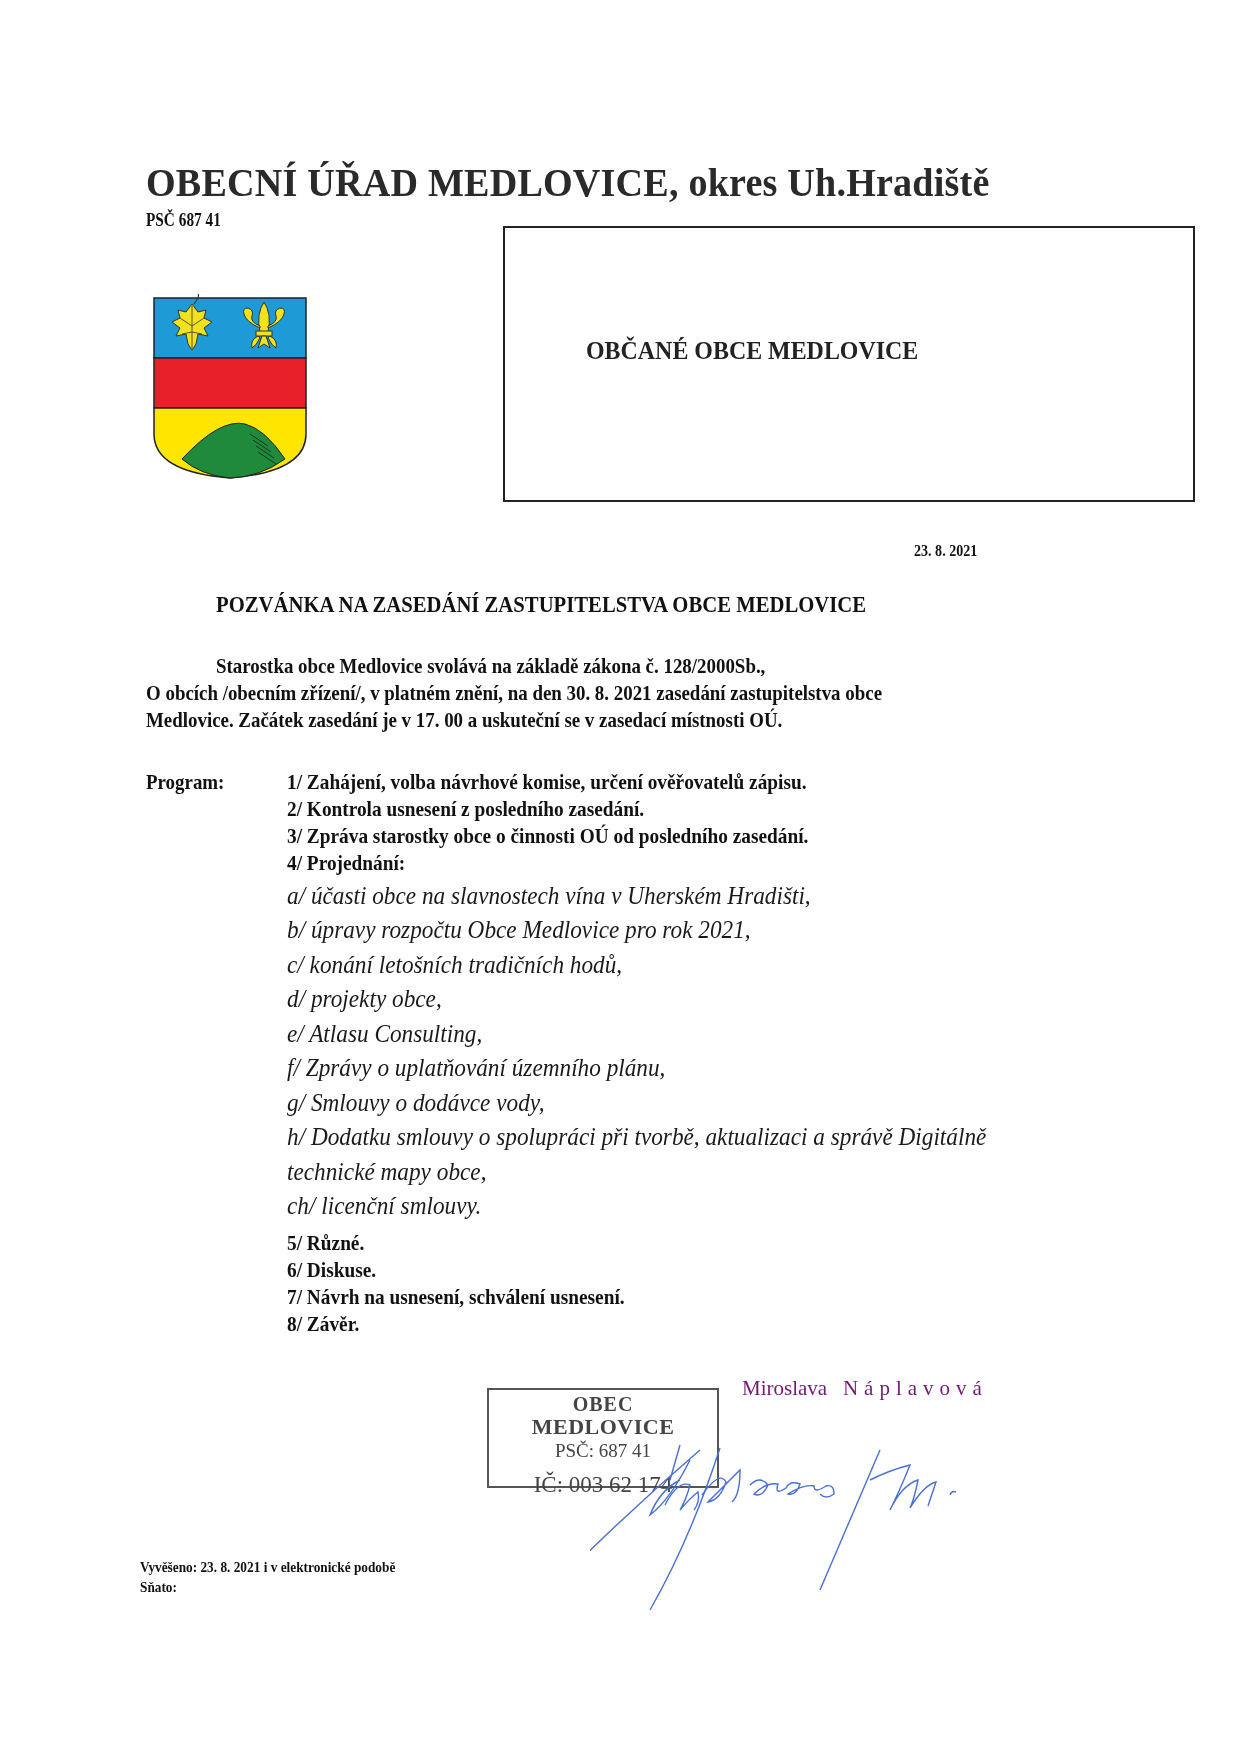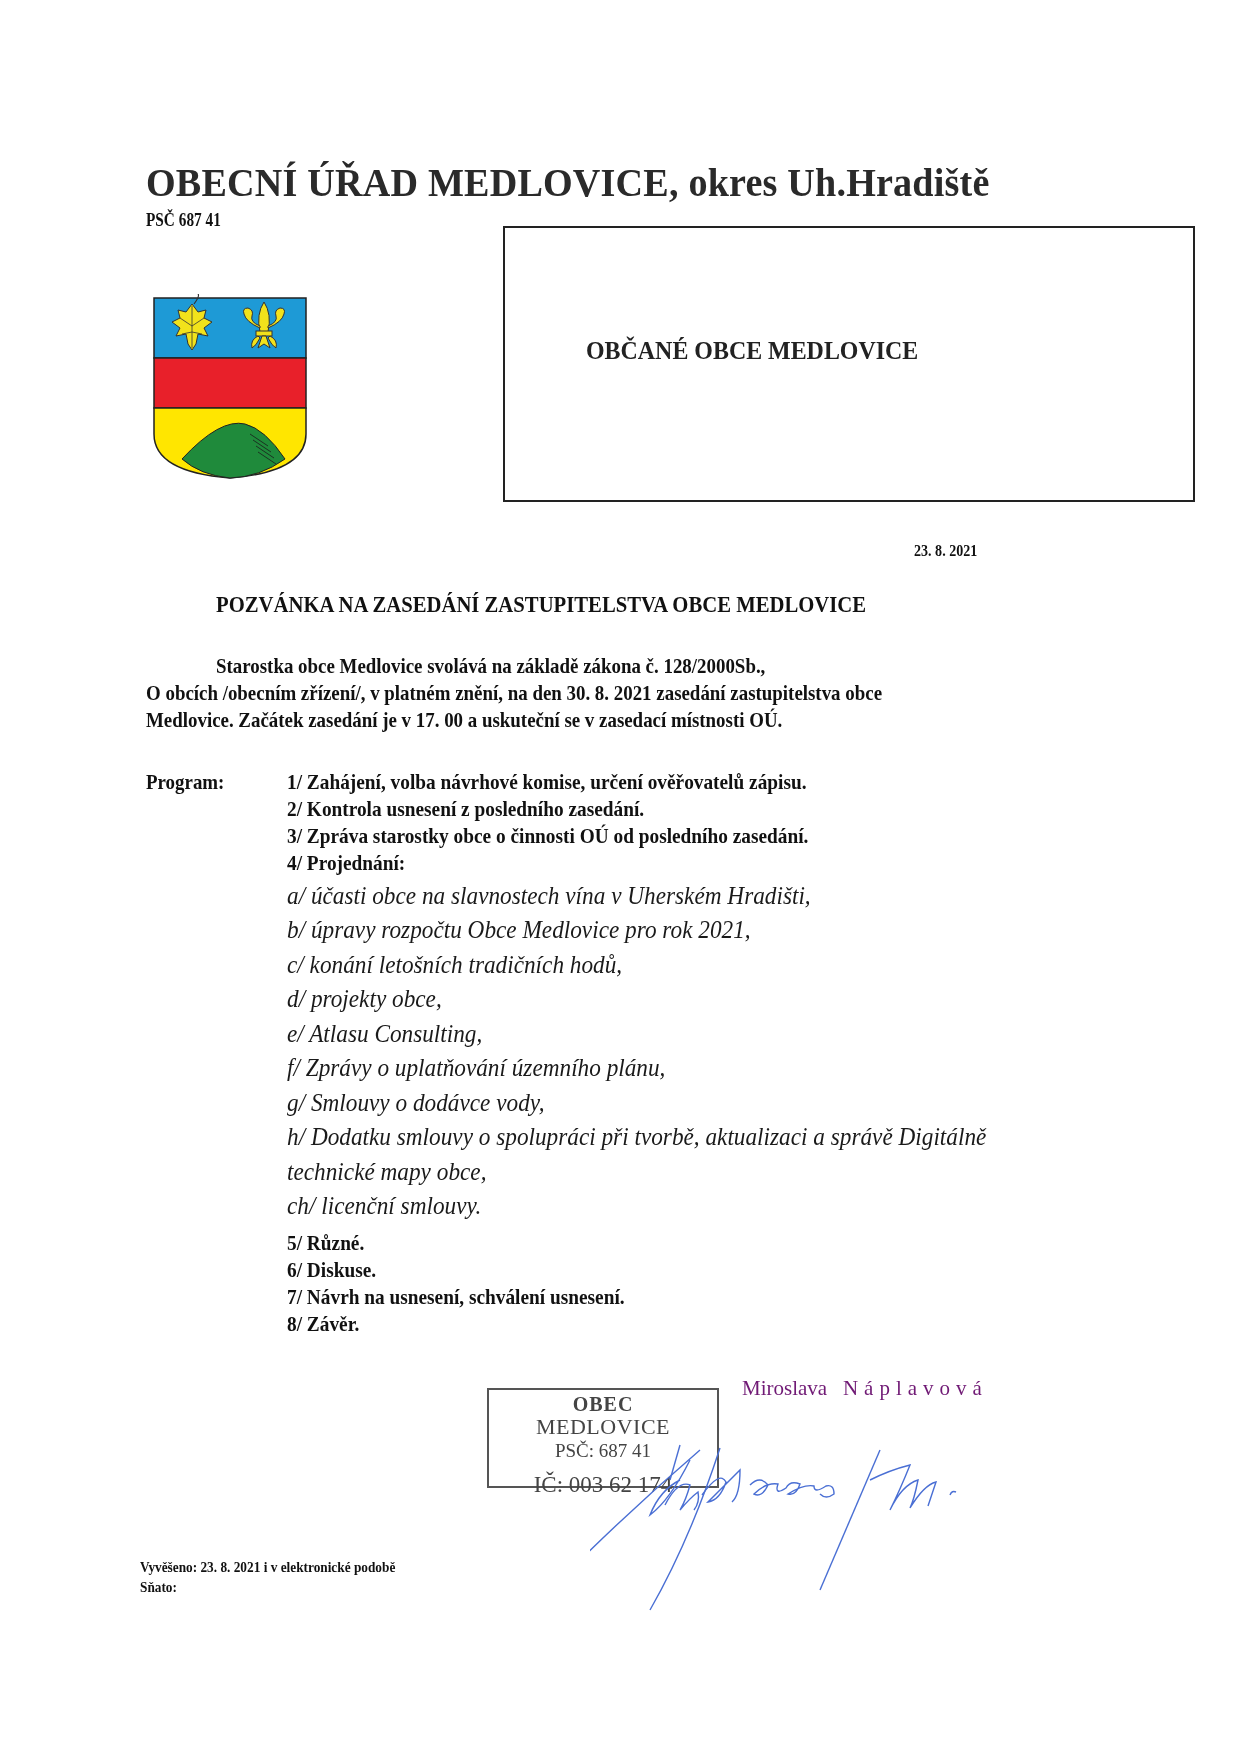--- a/index.html
+++ b/index.html
@@ -25,21 +25,21 @@
     .p3 { left: 146px; top: 708px; }
 
     .prog-label { left: 146px; top: 770px; font-size: 21px; font-weight: bold; transform: scaleX(0.9); transform-origin: left top; }
     .item-b { left: 287px; font-size: 21px; font-weight: bold; transform: scaleX(0.92); transform-origin: left top; }
     .item-i { left: 287px; font-size: 25px; font-style: italic; color: #1a1a1a; transform: scaleX(0.93); transform-origin: left top; }
 
     .stamp { left: 487px; top: 1388px; width: 232px; height: 100px; border: 2px solid #555; border-radius: 0;
              box-sizing: border-box; text-align: center; color: #444; line-height: 1; }
     .stamp div { white-space: nowrap; }
     .st1 { font-size: 20px; font-weight: bold; margin-top: 4px; letter-spacing: 1px; }
-    .st2 { font-size: 22px; font-weight: normal; margin-top: 2px; letter-spacing: 0.5px; }
+    .st2 { font-size: 22px; font-weight: bold; margin-top: 2px; letter-spacing: 0.5px; }
     .st3 { font-size: 19px; margin-top: 3px; text-align: center; }
     .st4 { font-size: 23px; margin-top: 13px; }
 
     .signer { left: 742px; top: 1376px; font-size: 21px; color: #701a75; }
     .signer .sp { letter-spacing: 6px; }
 
     .sig { left: 590px; top: 1440px; width: 520px; height: 180px; }
 
     .foot { left: 140px; font-size: 14px; font-weight: bold; transform: scaleX(0.95); transform-origin: left top; }
     .f1 { top: 1560px; }

